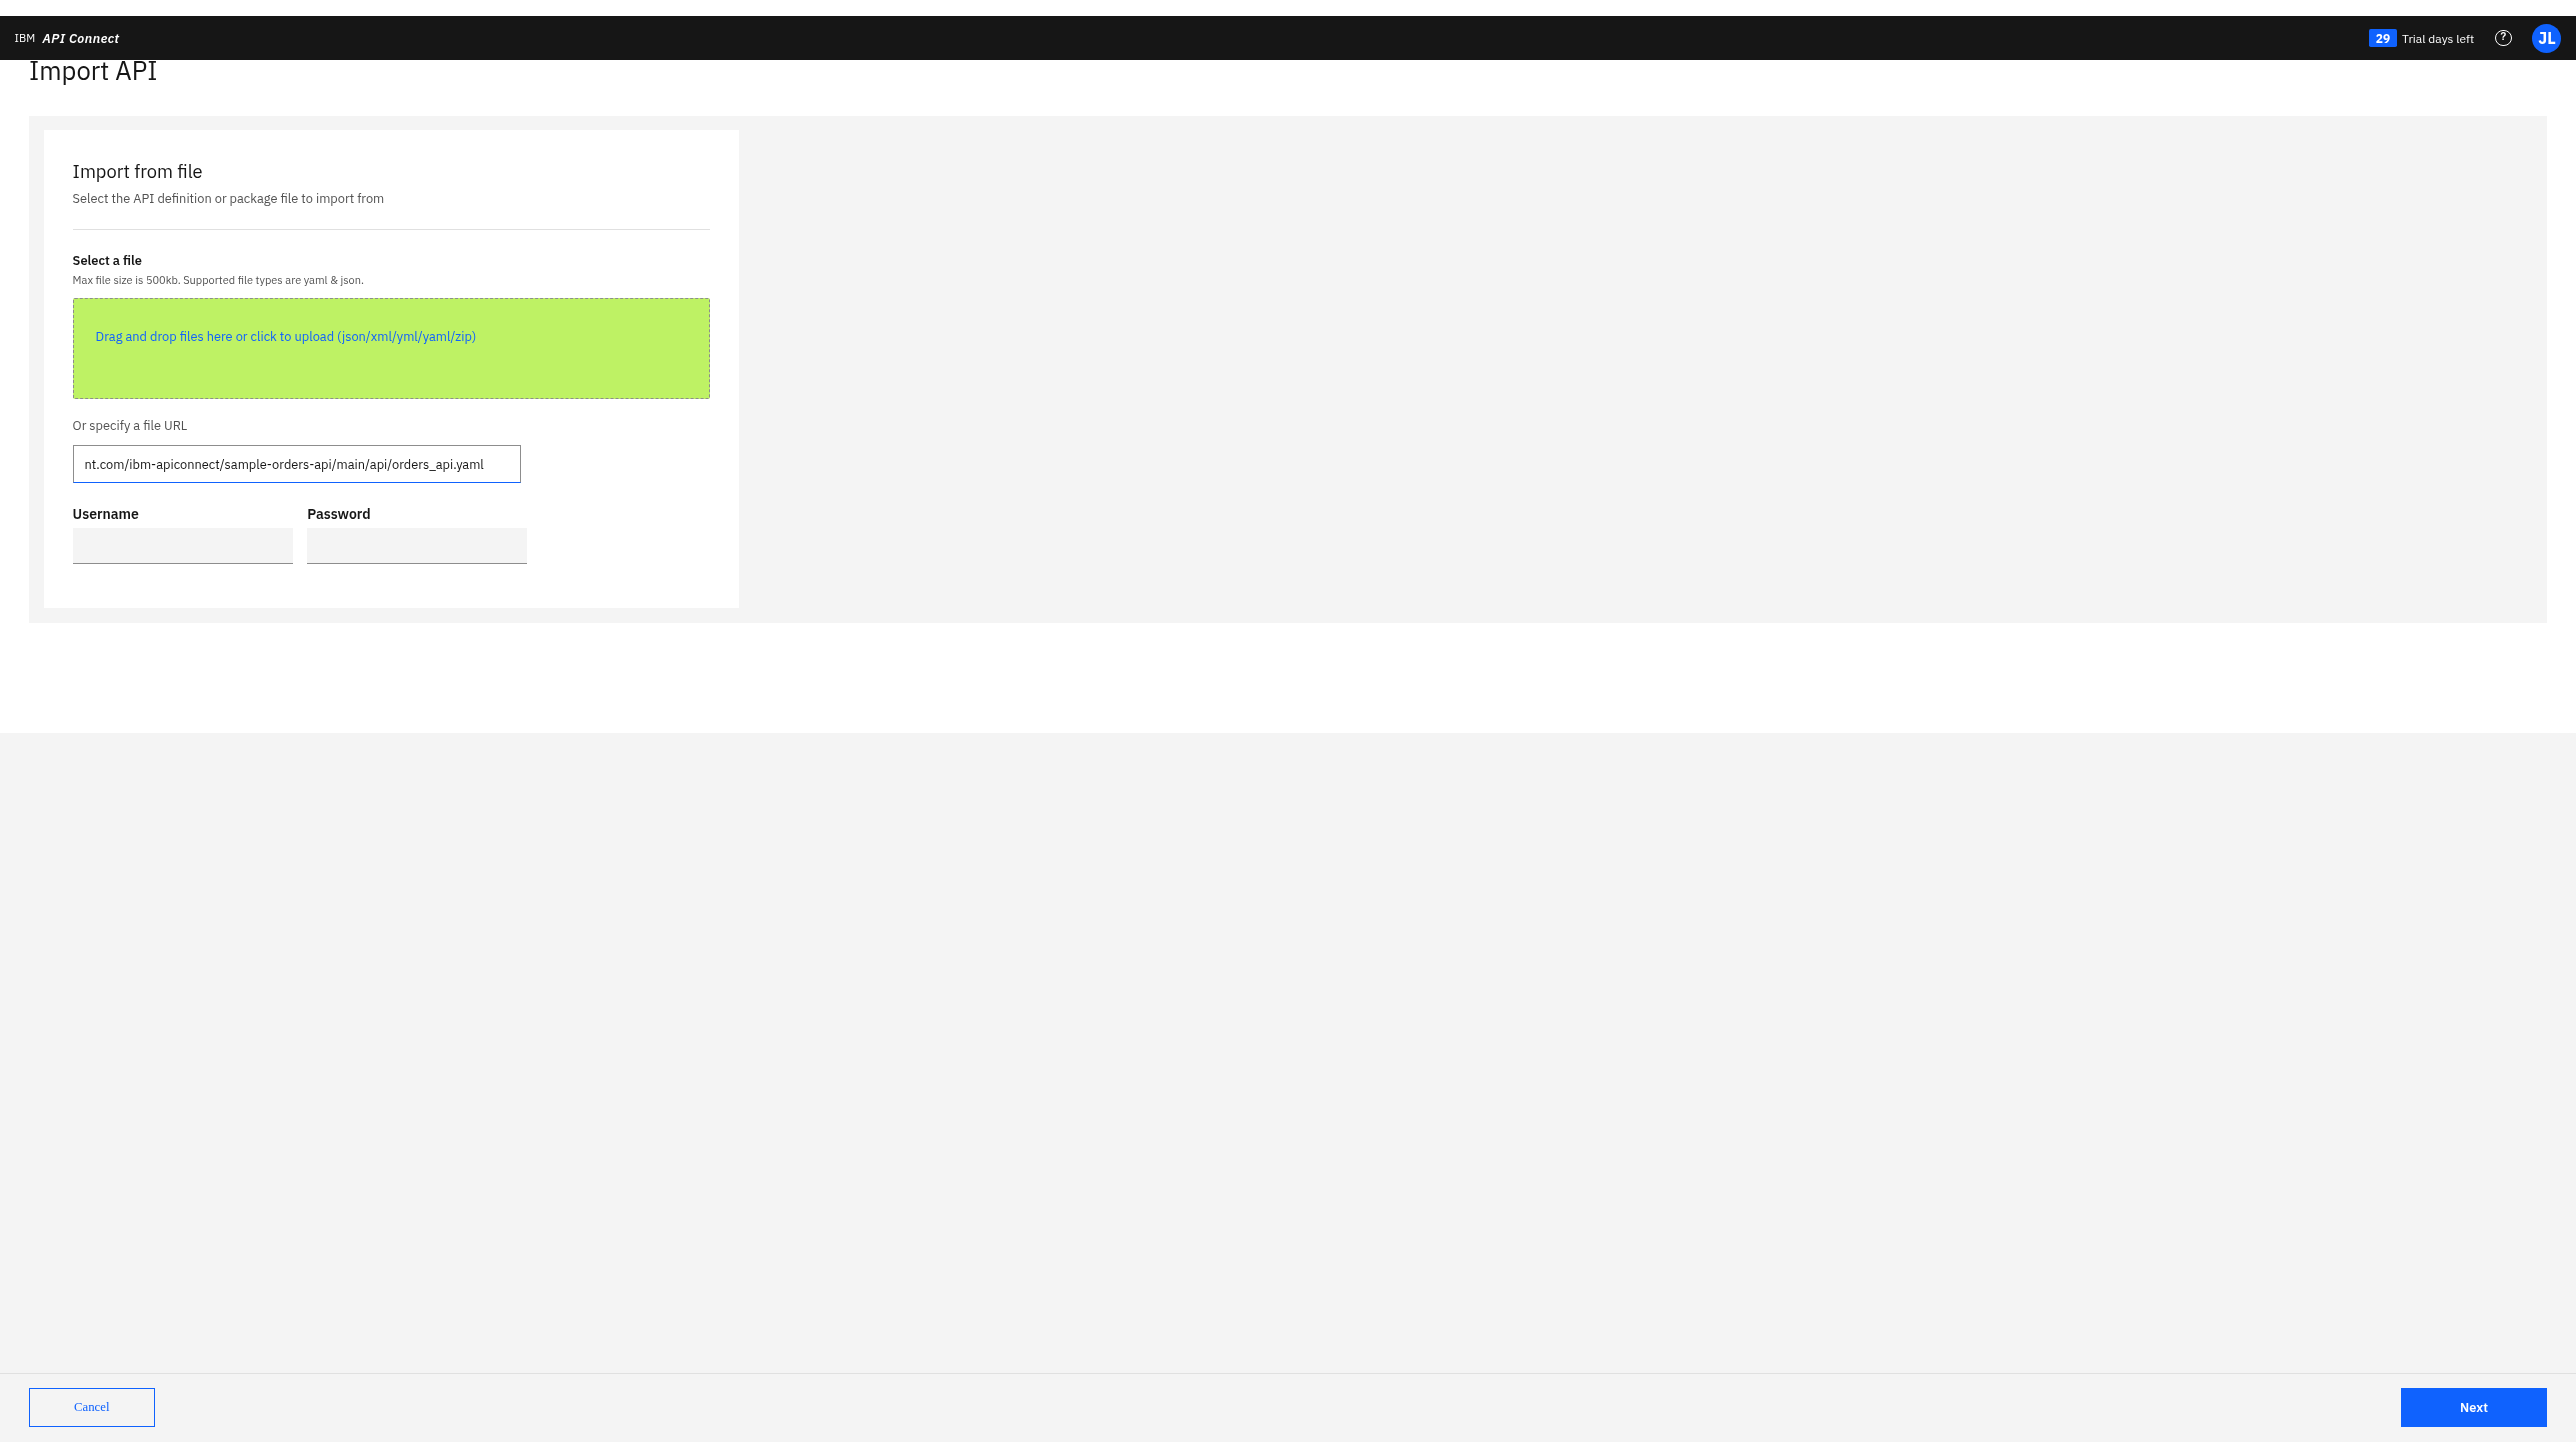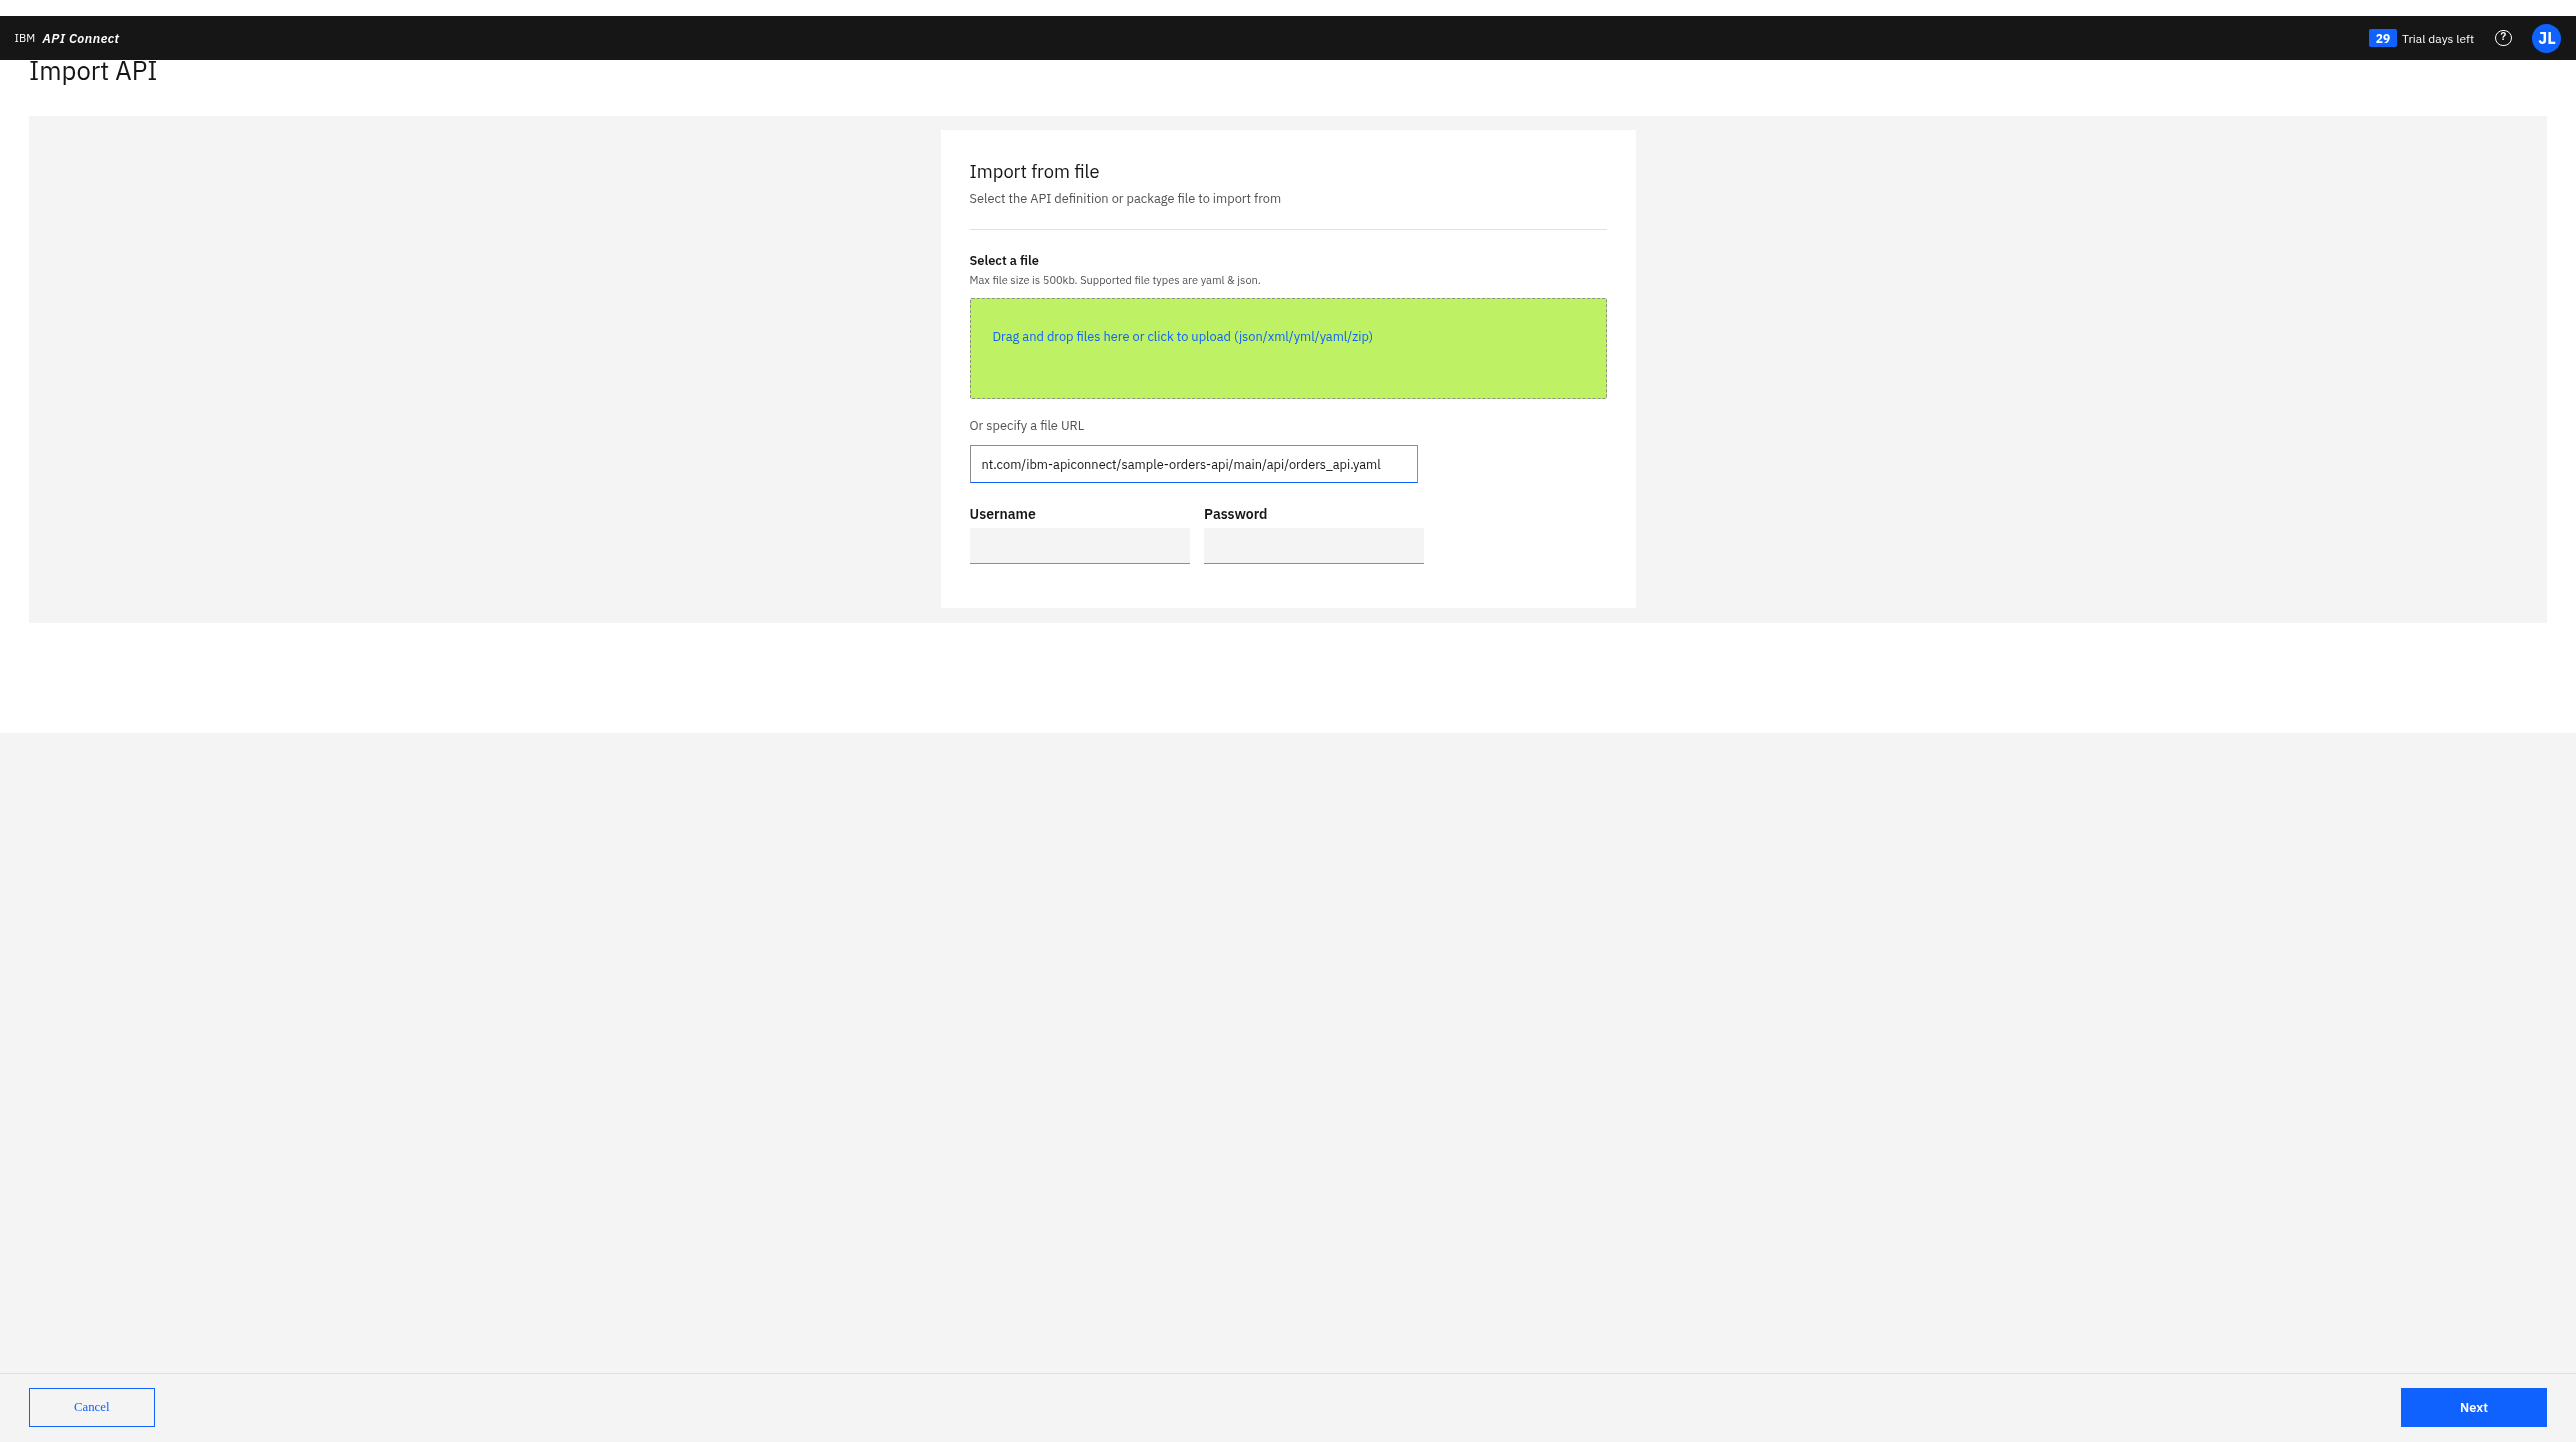--- a/index.html
+++ b/index.html
@@ -303,21 +303,20 @@
 
     .inner-page {
       padding: 22px 29px 110px;
     }
 
     .card-wrapper {
       background-color: #f4f4f4;
       padding: 14.6px;
       display: flex;
       gap: 12px;
-      justify-content: center;
     }
 
     .question-circle {
       display: inline-block;
       width: 16.5px;
       height: 16.5px;
       border: 1.8px solid #ffffff;
       border-radius: 50%;
       text-align: center;
       line-height: 12.8px;

